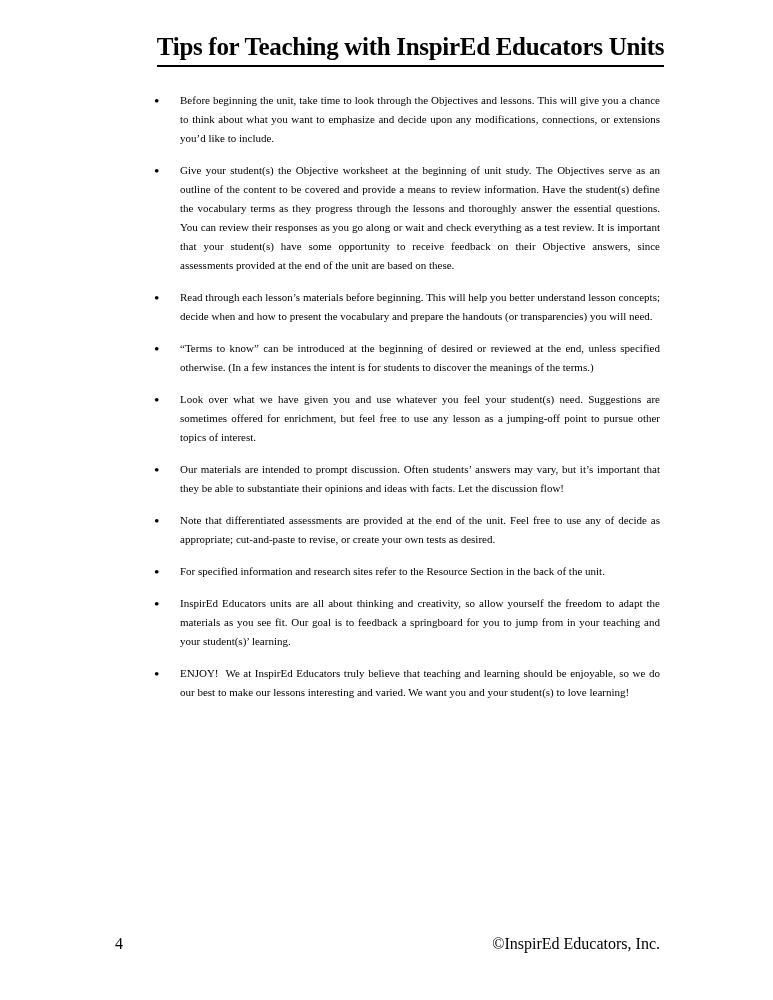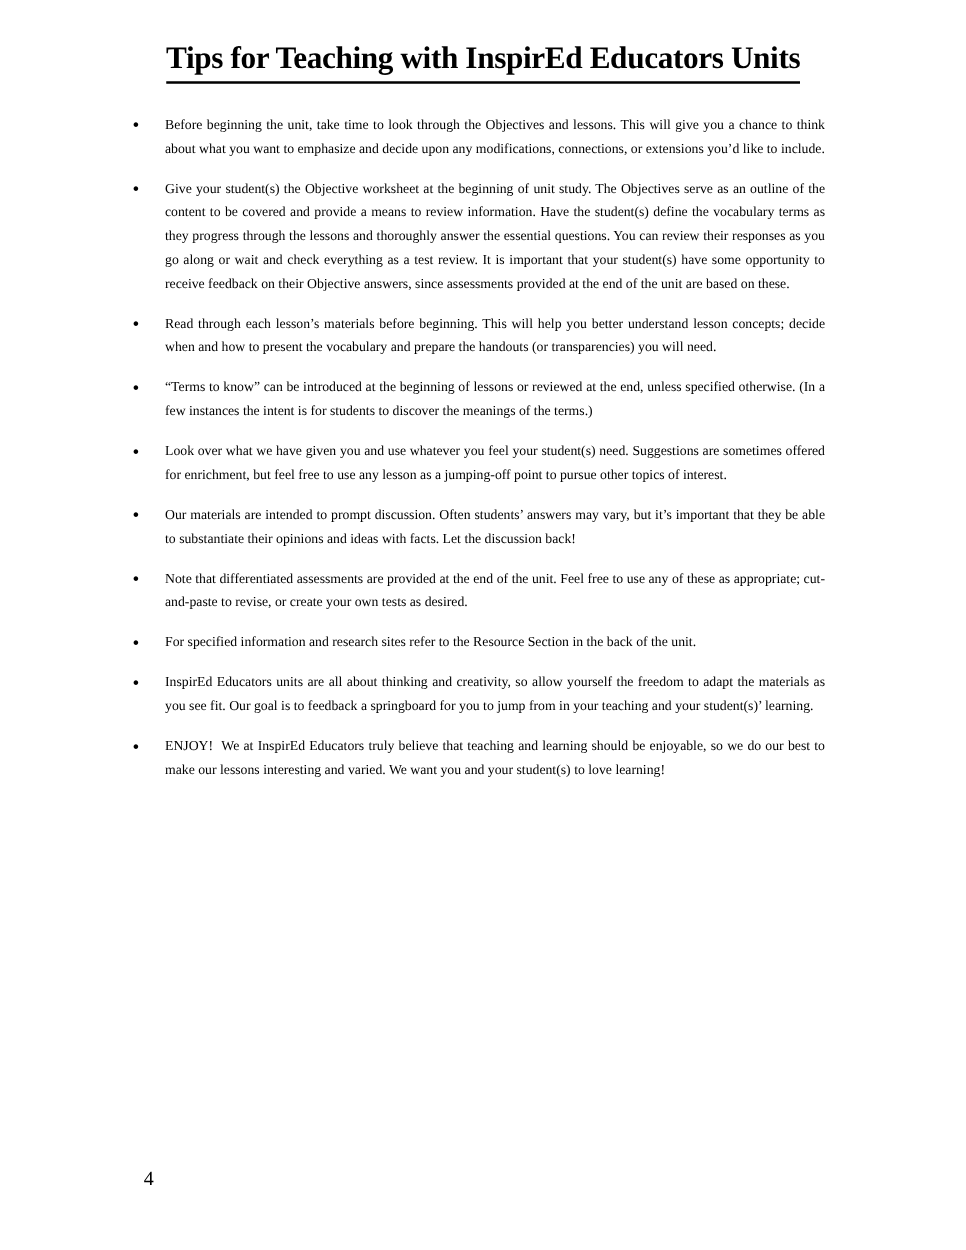--- a/index.html
+++ b/index.html
@@ -10,20 +10,21 @@
   .page {
     position: relative;
     width: 773px;
     height: 1000px;
     margin: 0 auto;
     background: #ffffff;
     color: #000000;
     font-family: "Liberation Serif", serif;
     overflow: hidden;
     box-sizing: border-box;
+    padding-left: 48px;
   }
   .title {
     margin: 0;
     padding-top: 32px;
     text-align: center;
     font-family: "Liberation Serif", serif;
     font-weight: 700;
     font-size: 25px;
     letter-spacing: -0.3px;
     line-height: 1.2;
@@ -84,45 +85,46 @@
       <li class="bullet-item">
       <span class="bullet-dot">•</span>
       <span class="bullet-text">Give your student(s) the Objective worksheet at the beginning of unit study. The Objectives serve as an outline of the content to be covered and provide a means to review information. Have the student(s) define the vocabulary terms as they progress through the lessons and thoroughly answer the essential questions. You can review their responses as you go along or wait and check everything as a test review. It is important that your student(s) have some opportunity to receive feedback on their Objective answers, since assessments provided at the end of the unit are based on these.</span>
     </li>
       <li class="bullet-item">
       <span class="bullet-dot">•</span>
       <span class="bullet-text">Read through each lesson’s materials before beginning. This will help you better understand lesson concepts; decide when and how to present the vocabulary and prepare the handouts (or transparencies) you will need.</span>
     </li>
       <li class="bullet-item">
       <span class="bullet-dot">•</span>
-      <span class="bullet-text">“Terms to know” can be introduced at the beginning of lessons or reviewed at the end, unless specified otherwise. (In a few instances the intent is for students to discover the meanings of the terms.)</span>
+      <span class="bullet-text">“Terms to know” can be introduced at the beginning of desired or reviewed at the end, unless specified otherwise. (In a few instances the intent is for students to discover the meanings of the terms.)</span>
     </li>
       <li class="bullet-item">
       <span class="bullet-dot">•</span>
       <span class="bullet-text">Look over what we have given you and use whatever you feel your student(s) need. Suggestions are sometimes offered for enrichment, but feel free to use any lesson as a jumping-off point to pursue other topics of interest.</span>
     </li>
       <li class="bullet-item">
       <span class="bullet-dot">•</span>
-      <span class="bullet-text">Our materials are intended to prompt discussion. Often students’ answers may vary, but it’s important that they be able to substantiate their opinions and ideas with facts. Let the discussion back!</span>
+      <span class="bullet-text">Our materials are intended to prompt discussion. Often students’ answers may vary, but it’s important that they be able to substantiate their opinions and ideas with facts. Let the discussion flow!</span>
     </li>
       <li class="bullet-item">
       <span class="bullet-dot">•</span>
-      <span class="bullet-text">Note that differentiated assessments are provided at the end of the unit. Feel free to use any of these as appropriate; cut-and-paste to revise, or create your own tests as desired.</span>
+      <span class="bullet-text">Note that differentiated assessments are provided at the end of the unit. Feel free to use any of decide as appropriate; cut-and-paste to revise, or create your own tests as desired.</span>
     </li>
       <li class="bullet-item">
       <span class="bullet-dot">•</span>
       <span class="bullet-text">For specified information and research sites refer to the Resource Section in the back of the unit.</span>
     </li>
       <li class="bullet-item">
       <span class="bullet-dot">•</span>
       <span class="bullet-text">InspirEd Educators units are all about thinking and creativity, so allow yourself the freedom to adapt the materials as you see fit. Our goal is to feedback a springboard for you to jump from in your teaching and your student(s)’ learning.</span>
     </li>
       <li class="bullet-item">
       <span class="bullet-dot">•</span>
       <span class="bullet-text">ENJOY!&nbsp; We at InspirEd Educators truly believe that teaching and learning should be enjoyable, so we do our best to make our lessons interesting and varied. We want you and your student(s) to love learning!</span>
     </li>
     </ul>
 
   <div class="footer">
     <span class="page-number">4</span>
+    <span class="copyright">©InspirEd Educators, Inc.</span>
   </div>
 
 </div>
 
 </body></html>

